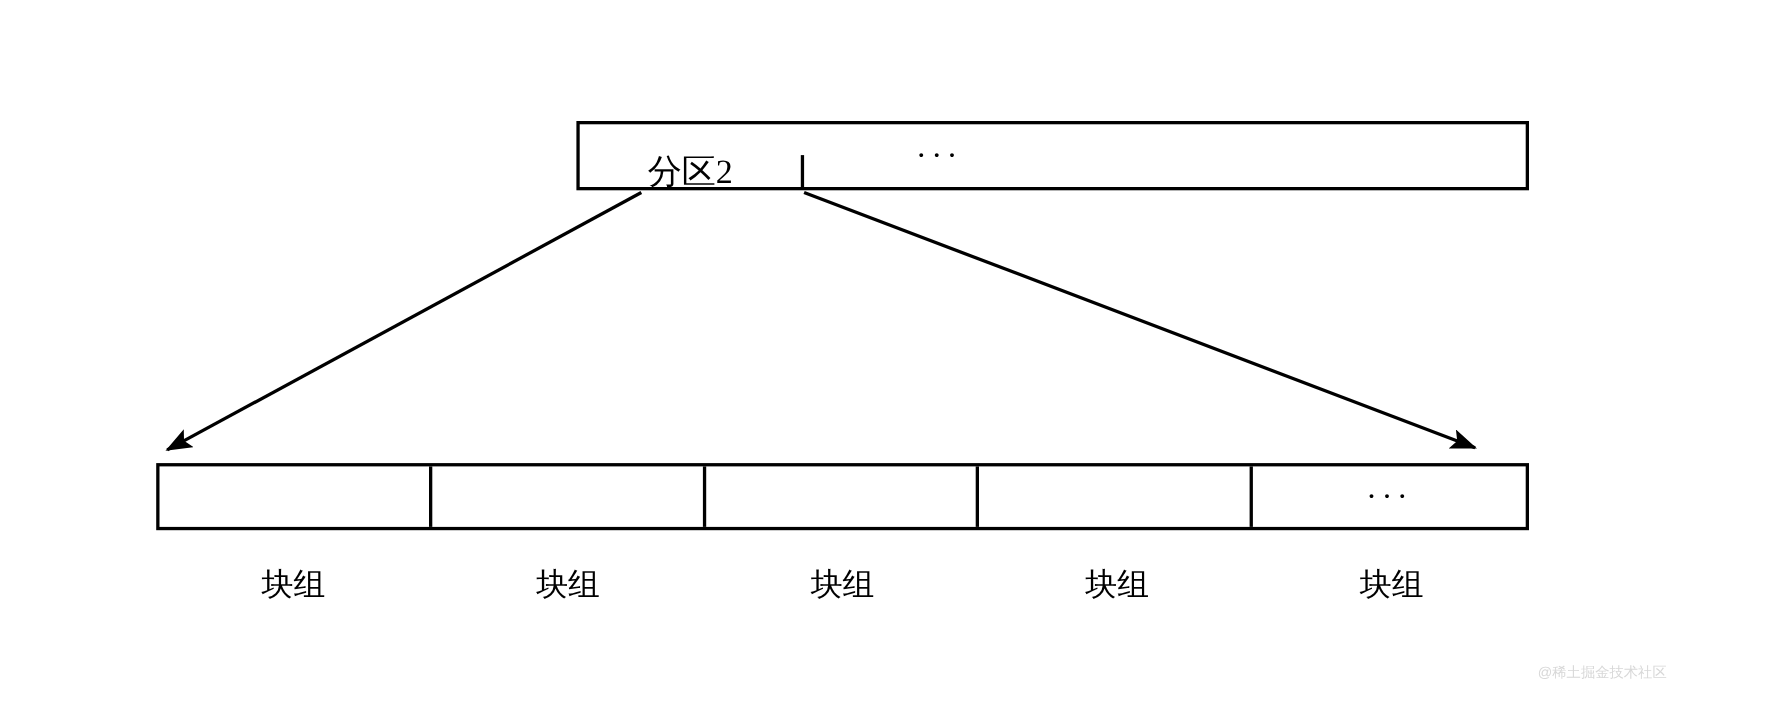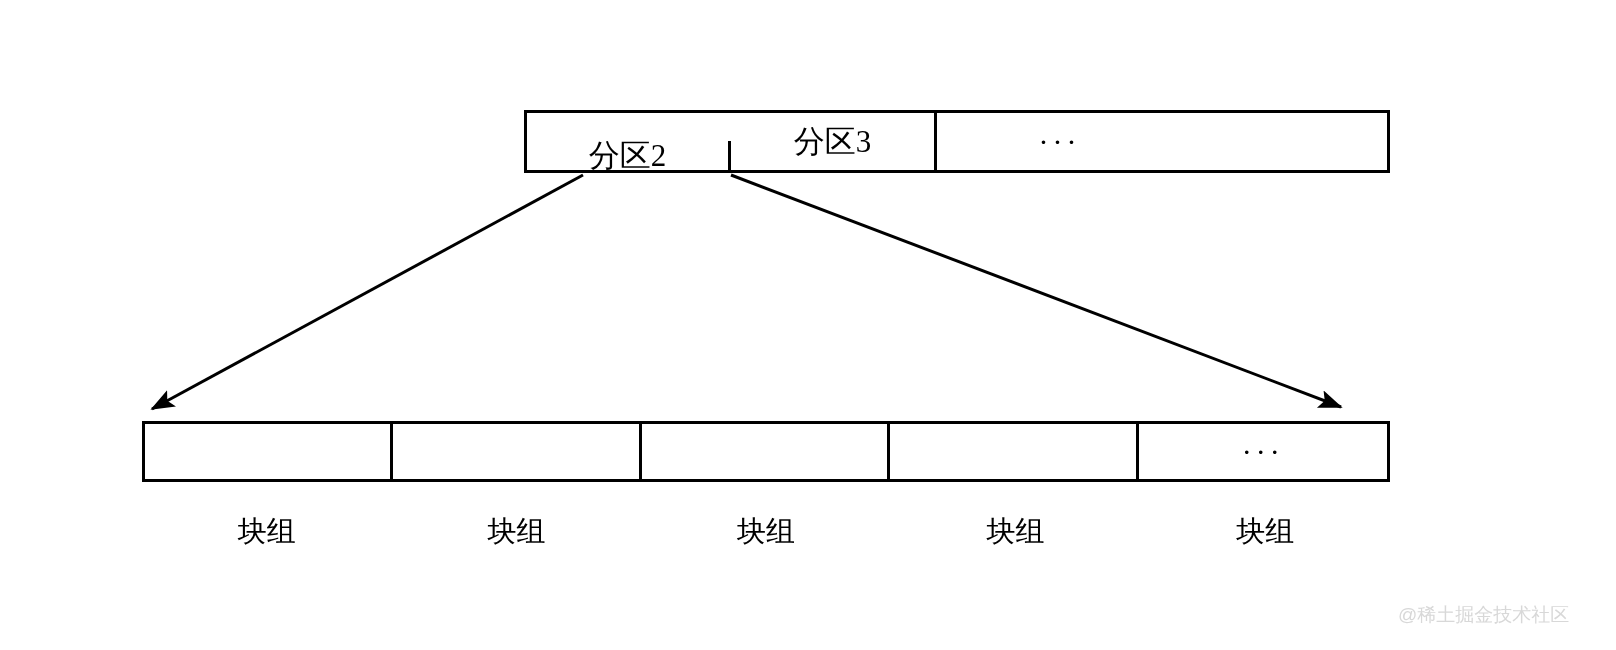--- a/index.html
+++ b/index.html
@@ -53,39 +53,36 @@
     display:flex;
   }
   #blockgroup-labels .bg-label{
     width:249.6px;text-align:center;
     font-size:29px;color:#000;white-space:nowrap;
   }
 
   
   .watermark{
     position:absolute;left:1398px;top:602px;
-    font-size:19px;color:#d8d8d8;
+    font-size:13px;color:#d8d8d8;
     font-family:"Liberation Sans","DejaVu Sans",sans-serif;
     white-space:nowrap;
   }
 
   svg.arrows{position:absolute;left:0;top:0;width:1616px;height:650px;pointer-events:none;}
 </style>
 </head>
 <body>
 
 <div id="canvas">
 
 
   <div class="row-table" id="partition-table">
     <div class="cell c1">
       <span>分区2</span>
-    </div>
-    <div class="cell c2">
-      <span>分区3</span>
     </div>
     <div class="cell c3">
       <span class="ellipsis-cell">···</span>
     </div>
   </div>
 
   <svg class="arrows" viewBox="0 0 1616 650">
     <defs>
       <marker id="arrowhead" markerWidth="9" markerHeight="9" refX="7.4" refY="3.1" orient="auto" markerUnits="strokeWidth">
         <path d="M0,0 L8,3.1 L0,6.2 L1.6,3.1 z" fill="#000"></path>

